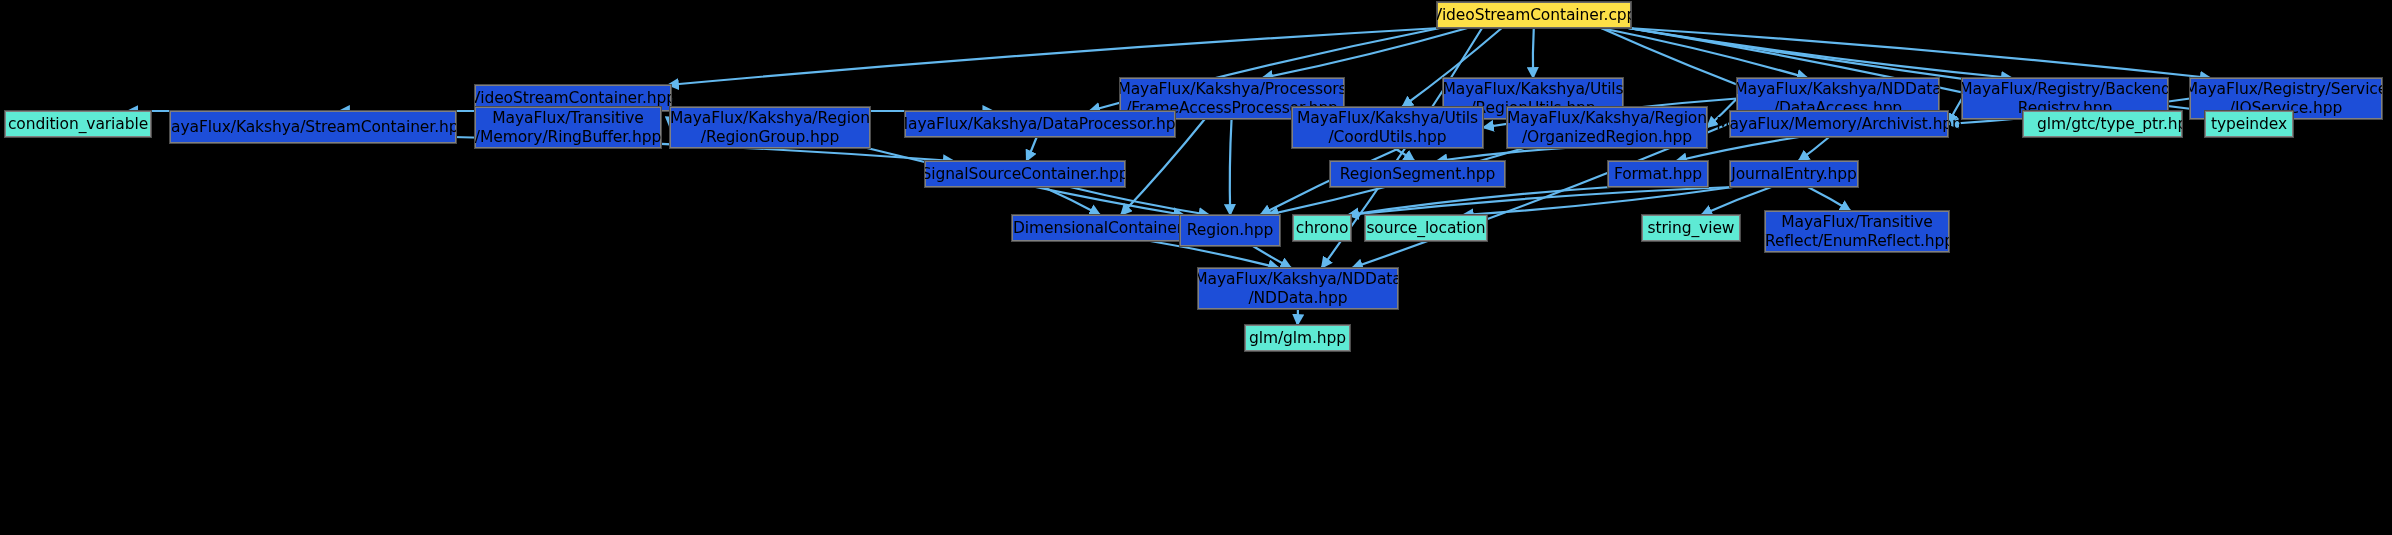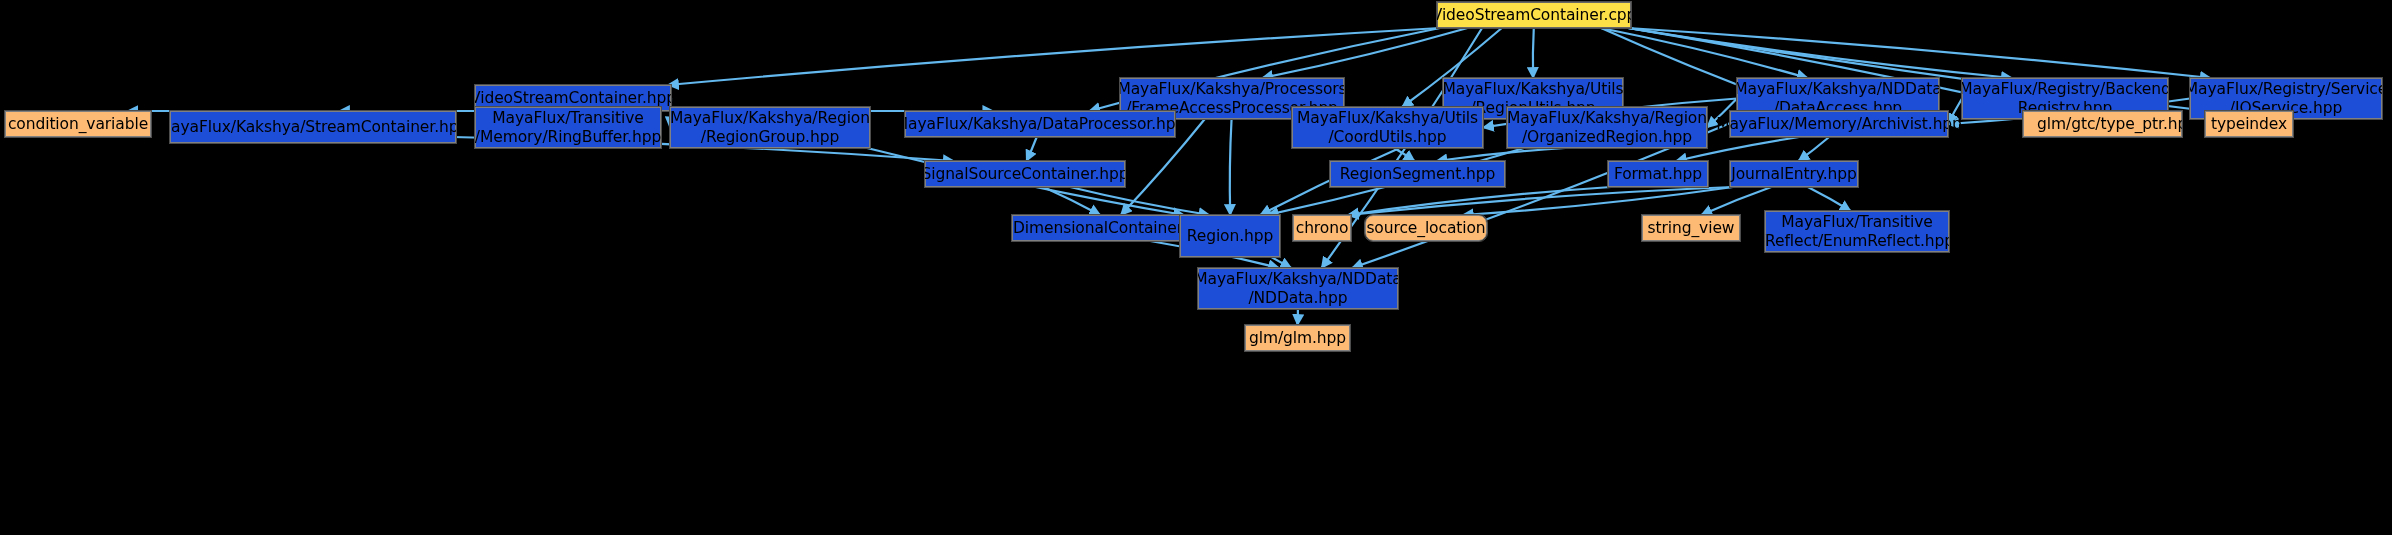--- a/index.html
+++ b/index.html
@@ -31,21 +31,21 @@
     font-size: 15.5px;
     line-height: 18.5px;
     text-align: center;
     display: flex;
     align-items: center;
     justify-content: center;
     white-space: pre;
     letter-spacing: -0.1px;
   }
   .node.sys {
-    background: #fdba74;
+    background: #5eead4;
   }
   .node.root {
     background: #fde047;
     border: 1px solid #666666;
     outline: 1px solid #4d4d4d;
   }
 </style>
 </head>
 <body>
 
@@ -132,23 +132,23 @@
       <div class="node" style="left: 1507px; top: 107px; width: 200px; height: 41px;">MayaFlux/Kakshya/Region
 /OrganizedRegion.hpp</div>
       <div class="node" style="left: 1730px; top: 111px; width: 218px; height: 26px;">MayaFlux/Memory/Archivist.hpp</div>
       <div class="node sys" style="left: 2023px; top: 111px; width: 159px; height: 26px; padding-left: 29px;">glm/gtc/type_ptr.hpp</div>
       <div class="node sys" style="left: 2205px; top: 111px; width: 88px; height: 26px;">typeindex</div>
       <div class="node" style="left: 925px; top: 161px; width: 200px; height: 26px;">SignalSourceContainer.hpp</div>
       <div class="node" style="left: 1330px; top: 161px; width: 175px; height: 26px;">RegionSegment.hpp</div>
       <div class="node" style="left: 1608px; top: 161px; width: 100px; height: 26px;">Format.hpp</div>
       <div class="node" style="left: 1730px; top: 161px; width: 128px; height: 26px;">JournalEntry.hpp</div>
       <div class="node" style="left: 1012px; top: 215px; width: 193px; height: 26px;">NDimensionalContainer.hpp</div>
-      <div class="node" style="left: 1180px; top: 215px; width: 100px; height: 42px;">Region.hpp</div>
+      <div class="node" style="left: 1180px; top: 215px; width: 100px; height: 31px;">Region.hpp</div>
       <div class="node sys" style="left: 1293px; top: 215px; width: 58px; height: 26px;">chrono</div>
-      <div class="node sys" style="left: 1365px; top: 215px; width: 122px; height: 26px; border-radius: 8px;">source_location</div>
+      <div class="node sys" style="left: 1365px; top: 215px; width: 122px; height: 26px;">source_location</div>
       <div class="node sys" style="left: 1642px; top: 215px; width: 98px; height: 26px;">string_view</div>
       <div class="node" style="left: 1765px; top: 211px; width: 184px; height: 41px;">MayaFlux/Transitive
 /Reflect/EnumReflect.hpp</div>
       <div class="node" style="left: 1198px; top: 268px; width: 200px; height: 41px;">MayaFlux/Kakshya/NDData
 /NDData.hpp</div>
       <div class="node sys" style="left: 1245px; top: 325px; width: 105px; height: 26px;">glm/glm.hpp</div>
     </div>
 </div>
 
 </body></html>

